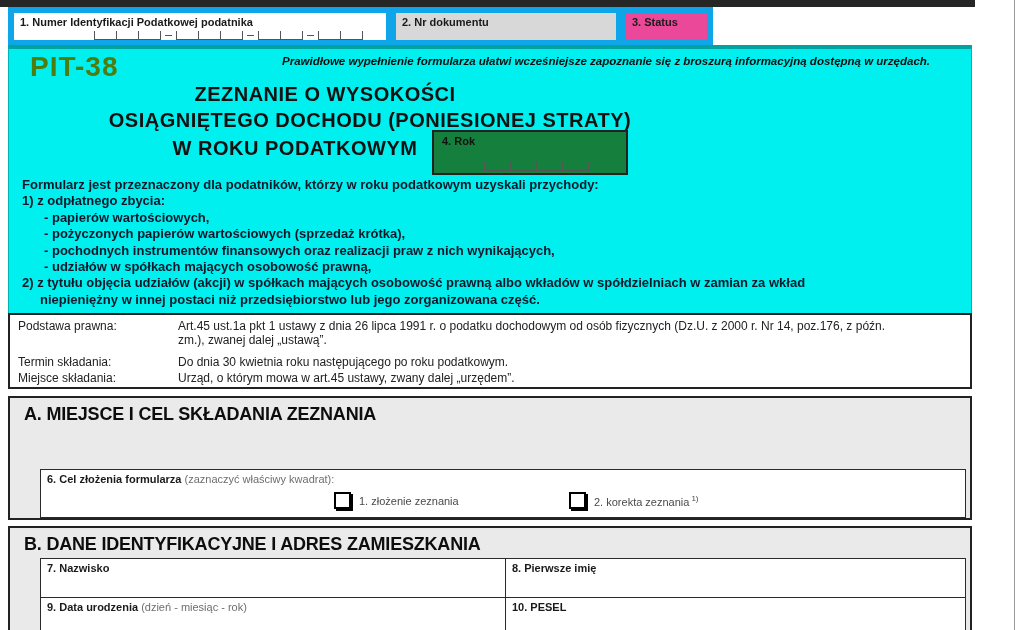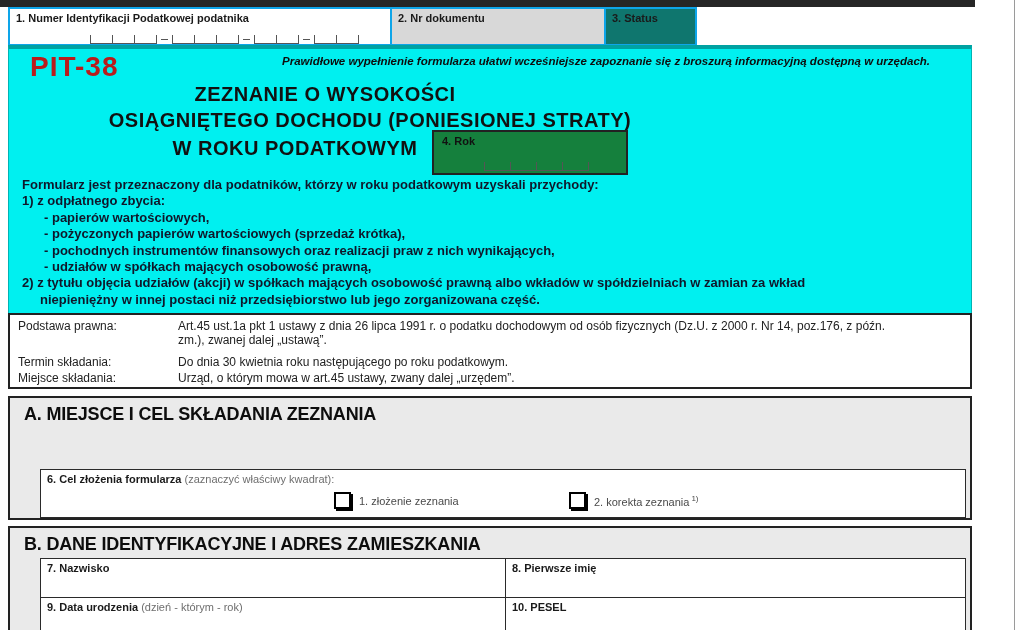--- a/index.html
+++ b/index.html
@@ -7,34 +7,34 @@
     position:relative;width:1021px;height:630px;background:#fff;overflow:hidden;
     font-family:"Liberation Sans", sans-serif;color:#111;
   }
   .abs{position:absolute;}
 
   
   .topbar{left:0;top:0;width:975px;height:7px;background:#262626;}
   .right-rule{left:1014px;top:0;width:1px;height:630px;background:#9a9a9a;}
 
   
-  .hbox{top:7px;height:39px;border:2px solid #0ea5e9;box-sizing:border-box;}
+  .hbox{top:7px;height:39px;border:6px solid #0ea5e9;box-sizing:border-box;}
   .hbox .lbl{position:absolute;left:6px;top:3px;font-size:11px;font-weight:bold;color:#1a1a1a;white-space:nowrap;}
   .box-nip{left:8px;width:384px;background:#fff;}
   .box-doc{left:390px;width:232px;background:#d8d8d8;}
-  .box-status{left:604px;width:93px;background:#0f766e;}
+  .box-status{left:620px;width:93px;background:#ec4899;}
 
   
   .cells{position:absolute;display:flex;align-items:flex-end;}
   .cell{width:23px;height:9px;border:1px solid #555;border-top:none;margin-right:-1px;box-sizing:border-box;background:transparent;}
   .dash{width:7px;height:1px;background:#555;margin:0 4px 4px 5px;align-self:flex-end;}
 
   
   .cyan{left:8px;top:45px;width:964px;height:268px;background:#00f0f0;border-top:4px solid #00a2a2;border-left:1px solid #00b4b4;border-right:1px solid #00b4b4;box-sizing:border-box;}
-  .form-code{left:30px;top:51px;font-size:28px;font-weight:bold;letter-spacing:1px;color:#b91c1c;}
+  .form-code{left:30px;top:51px;font-size:28px;font-weight:bold;letter-spacing:1px;color:#4d7c0f;}
   .notice{left:245px;top:55px;width:722px;font-size:11.5px;font-weight:bold;font-style:italic;text-align:center;color:#0d0d0d;}
   .title1{left:80px;top:83px;width:490px;text-align:center;font-size:20px;font-weight:bold;letter-spacing:.5px;}
   .title2{left:55px;top:109px;width:630px;text-align:center;font-size:20px;font-weight:bold;letter-spacing:.5px;}
   .title3{left:80px;top:137px;width:430px;text-align:center;font-size:20px;font-weight:bold;letter-spacing:.5px;}
 
   .rok-box{left:432px;top:130px;width:196px;height:45px;background:#15803d;border:2px solid #222;box-sizing:border-box;}
   .rok-box .lbl{position:absolute;left:8px;top:3px;font-size:11px;font-weight:bold;}
   .rok-cells{left:50px;bottom:2px;}
   .rok-cells .cell{width:27px;}
 
@@ -158,19 +158,19 @@
   <div class="abs section sec-b">
     <div class="sec-title">B. DANE IDENTYFIKACYJNE I ADRES ZAMIESZKANIA</div>
   </div>
   <div class="abs field" style="left:40px;top:558px;width:466px;height:40px;">
     <span class="flabel">7. Nazwisko</span>
   </div>
   <div class="abs field" style="left:505px;top:558px;width:461px;height:40px;">
     <span class="flabel">8. Pierwsze imię</span>
   </div>
   <div class="abs field" style="left:40px;top:597px;width:466px;height:40px;">
-    <span class="flabel"><span>9. Data urodzenia </span><span class="hint">(dzień - którym - rok)</span></span>
+    <span class="flabel"><span>9. Data urodzenia </span><span class="hint">(dzień - miesiąc - rok)</span></span>
   </div>
   <div class="abs field" style="left:505px;top:597px;width:461px;height:40px;">
     <span class="flabel">10. PESEL</span>
   </div>
 
 </div>
 
 </body></html>

